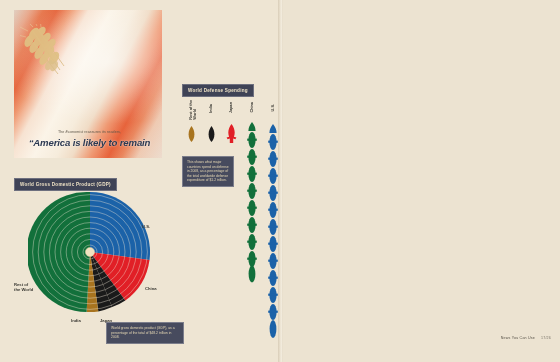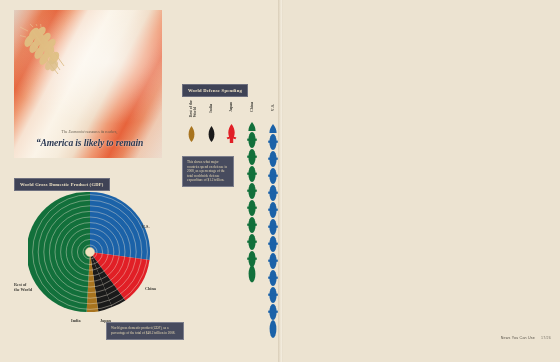--- a/index.html
+++ b/index.html
@@ -1,18 +1,18 @@
 <!DOCTYPE html>
 <html><head>
 <meta charset="utf-8">
 <style>
   html,body{margin:0;padding:0;}
   body{width:560px;height:362px;background:#efe6d4;font-family:"Liberation Sans",sans-serif;overflow:hidden;position:relative;}
   .page{position:absolute;inset:0;background:#eee5d3;}
-  .page.left{left:0;width:280px;font-family:Liberation Serif, serif;}
+  .page.left{left:0;width:280px;}
   .page.right{left:280px;width:280px;background:#ece3d1;}
   .gutter{position:absolute;left:278px;top:0;width:5px;height:100%;
     background:linear-gradient(to right,#d8cdb8,#e7ddca,#f3ecde,#e4dac6);z-index:30;}
 
   
   .photo{position:absolute;left:14px;top:10px;width:148px;height:148px;overflow:hidden;}
   .photo .bg{position:absolute;inset:0;
     background:
       linear-gradient(118deg,
         #f0e9dd 0%,

